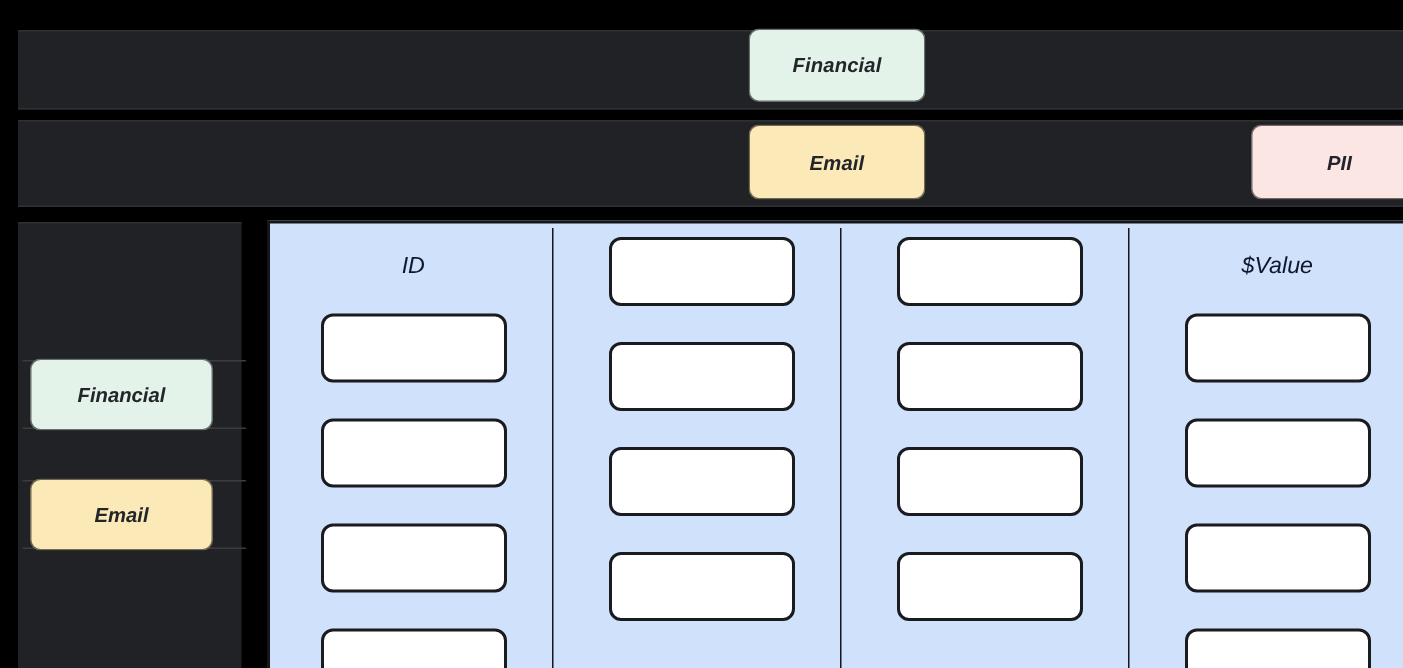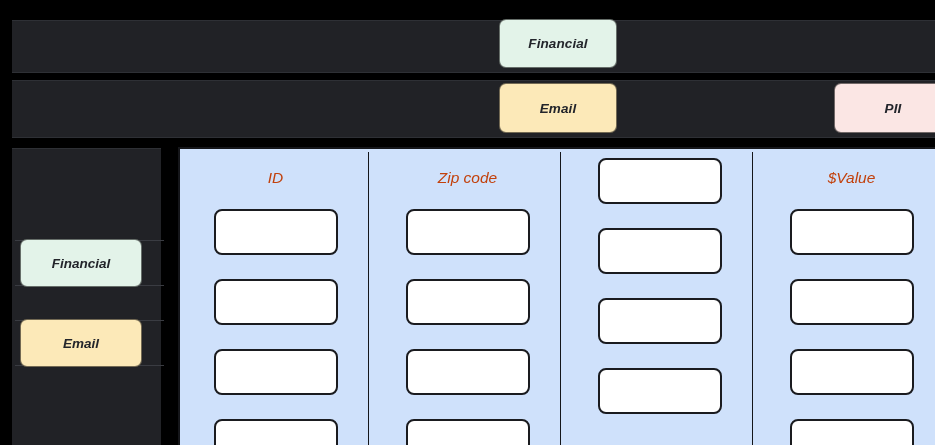--- a/index.html
+++ b/index.html
@@ -121,21 +121,21 @@
     display: flex;
     flex-direction: column;
     align-items: center;
   }
   .column:last-child { border-right: none; }
 
   .col-header {
     height: 45px;
     line-height: 45px;
     font-size: 15.5px;
-    color: #c2410c;
+    color: #0f172a;
     text-align: left;
     white-space: nowrap;
   }
 
   .cells {
     flex: 1 1 auto;
     width: 100%;
     display: flex;
     flex-direction: column;
     align-items: center;
@@ -182,21 +182,20 @@
       <div class="col-header">ID</div>
       <div class="cells">
         <div class="cell"></div>
         <div class="cell"></div>
         <div class="cell"></div>
         <div class="cell"></div>
       </div>
     </div>
 
     <div class="column">
-      <div class="col-header">Zip code</div>
       <div class="cells">
         <div class="cell"></div>
         <div class="cell"></div>
         <div class="cell"></div>
         <div class="cell"></div>
       </div>
     </div>
 
 
     <div class="column">

